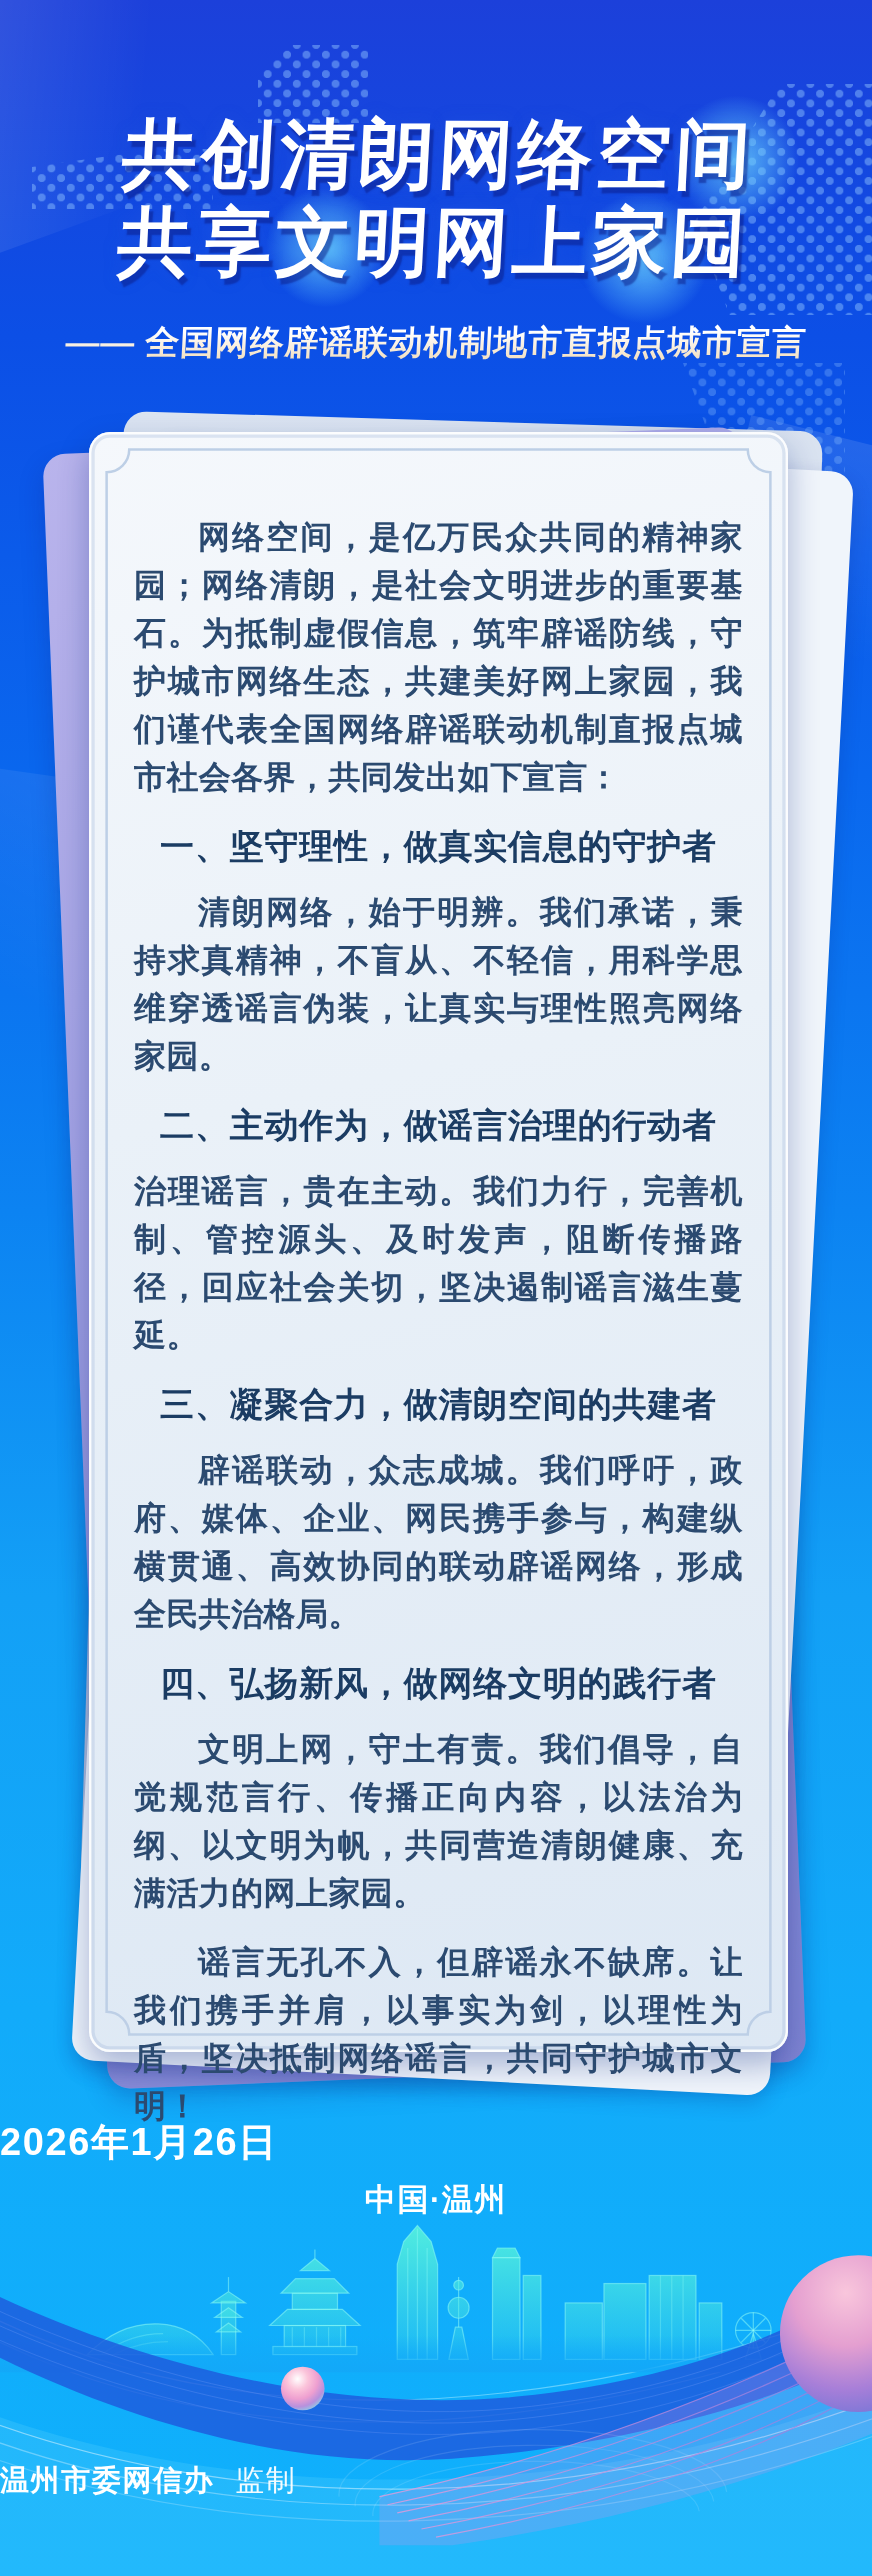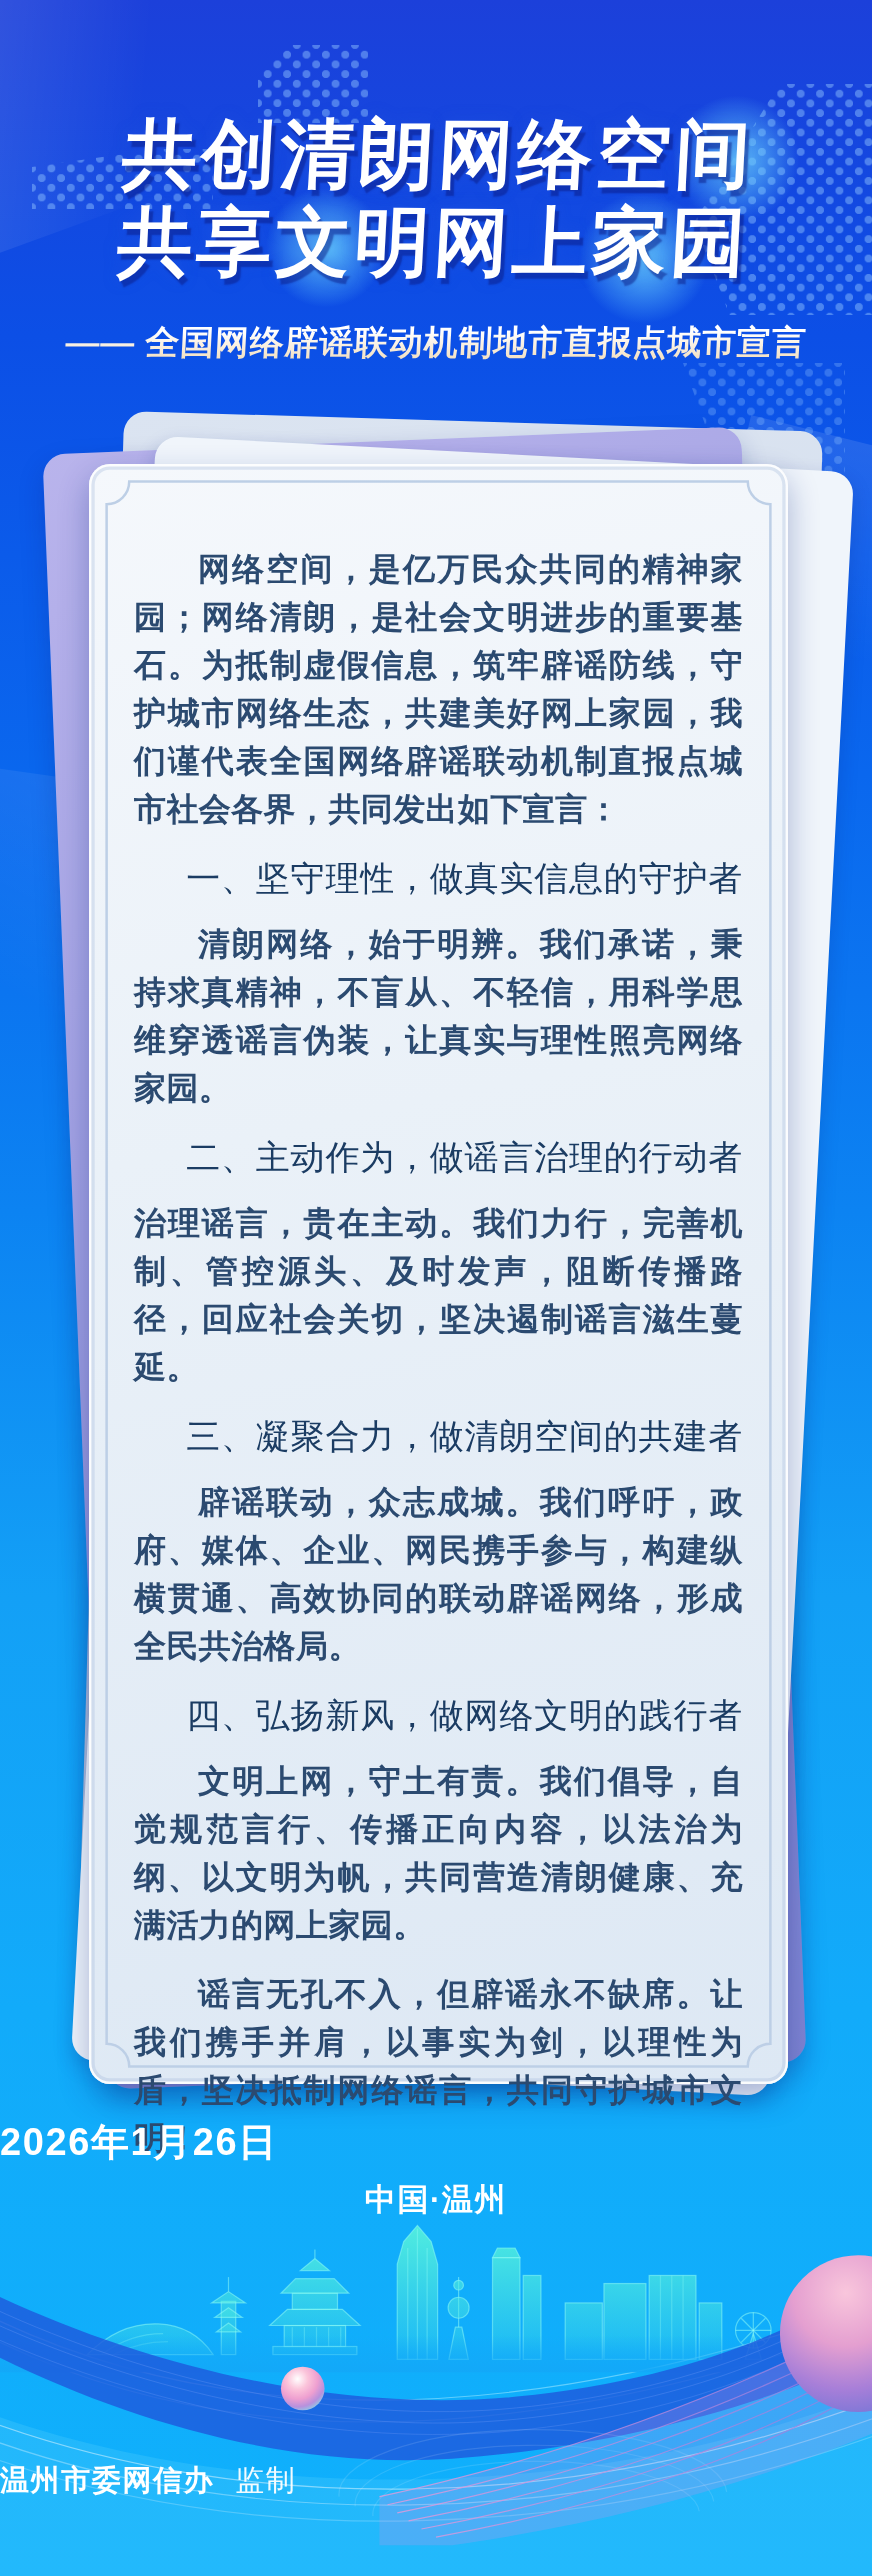--- a/index.html
+++ b/index.html
@@ -48,30 +48,30 @@
     background:linear-gradient(150deg,#b9b4ec 0%,#8d90da 70%,#7f84d2 100%);
     box-shadow:0 11.3px 24px rgba(10,36,130,.25);}
   .layer-silver{left:11.3px;top:-11.3px;width:100%;height:100%;transform:rotate(1.7deg);
     background:linear-gradient(170deg,#dbe4f1,#c2cfe3);}
   .layer-white{left:24px;top:21px;width:100%;height:100.4%;transform:rotate(3deg);
     background:#f0f5fb;box-shadow:0 8px 19.4px rgba(10,36,130,.22);}
   .card-main{position:absolute;left:0;top:0;width:100%;height:100%;border-radius:21px;
     background:linear-gradient(168deg,#f5f8fc 0%,#eaf1f8 40%,#dde8f4 100%);
     box-shadow:0 13px 31px rgba(8,38,128,.32),
       inset 0 0 0 2.4px rgba(255,255,255,.9),
-      inset 0 0 0 5.7px rgba(168,190,220,.35);margin-top:32px;}
+      inset 0 0 0 5.7px rgba(168,190,220,.35);}
   .card-frame{position:absolute;left:16px;top:16px;width:calc(100% - 32px);height:calc(100% - 32px);}
   .card-text{position:absolute;left:45px;right:45px;top:81px;
     font-size:32px;line-height:48px;font-weight:600;color:#2b4a70;
     text-align:justify;letter-spacing:0.4px;}
   .card-text p{margin:0 0 18px;}
   .card-text p.indent{text-indent:2em;}
   .card-text p.flush{text-indent:0;}
-  .card-text h3{margin:21px 0 18px;font-size:34px;line-height:48px;font-weight:400;
-    color:#1b3c63;text-align:right;letter-spacing:0.8px;}
+  .card-text h3{margin:21px 0 18px;font-size:34px;line-height:48px;font-weight:700;
+    color:#1b3c63;text-align:center;letter-spacing:0.8px;}
   .card-text p.closing{margin-top:21px;}
   
   .date-line{position:absolute;top:2117px;left:0;width:100%;text-align:left;
     font-size:38px;font-weight:700;color:#ffffff;letter-spacing:1.6px;}
   .loc-line{position:absolute;top:2179px;left:0;width:100%;text-align:center;
     font-size:31px;font-weight:800;color:#ffffff;letter-spacing:1.6px;}
   
   .scene{position:absolute;left:0;top:2180px;width:872px;height:396px;}
   
   .credits{position:absolute;top:2455px;left:0;width:100%;text-align:left;color:#fff;}

